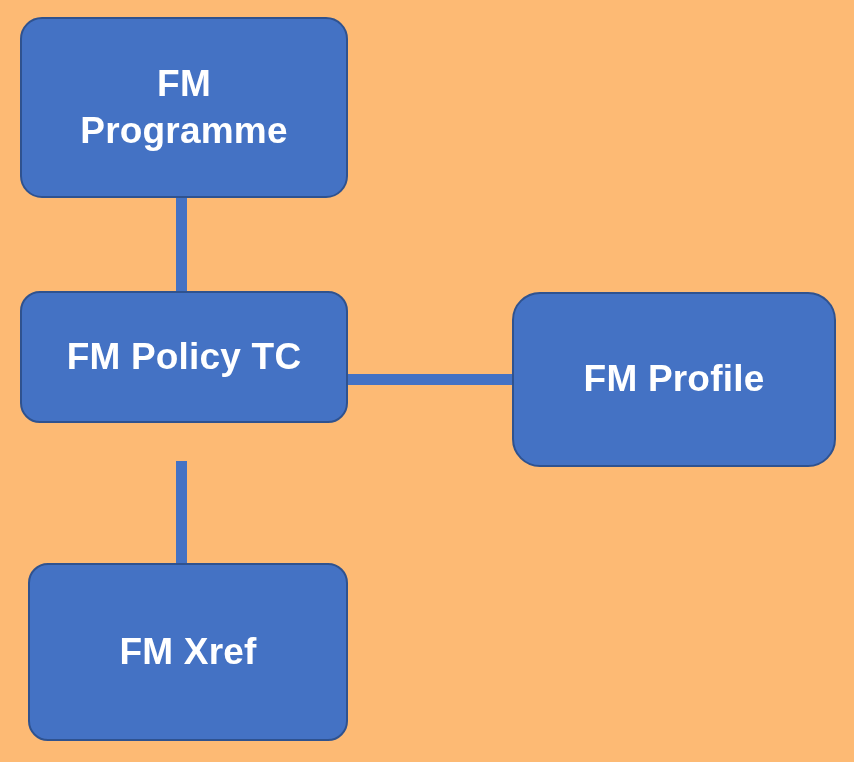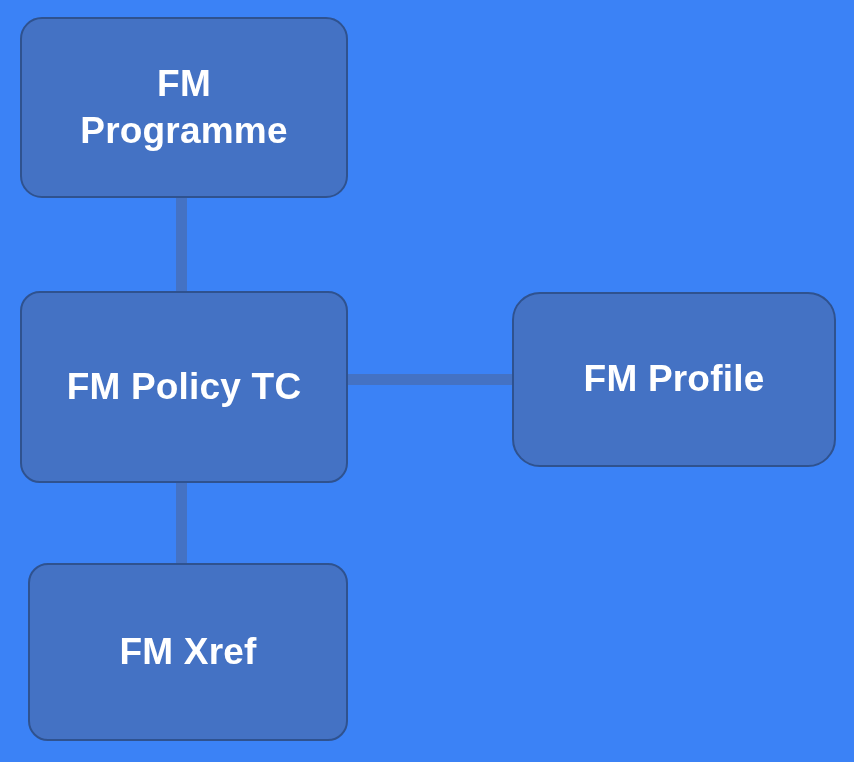--- a/index.html
+++ b/index.html
@@ -8,21 +8,21 @@
     padding: 0;
     background: #ffffff;
   }
   body {
     font-family: "Liberation Sans", sans-serif;
   }
   #canvas {
     position: relative;
     width: 854px;
     height: 762px;
-    background: #3b82f6;
+    background: #fdba74;
     overflow: hidden;
   }
   .node {
     position: absolute;
     box-sizing: border-box;
     background: #4472C4;
     border: 2px solid #2F528F;
     border-radius: 18px;
     display: flex;
     align-items: center;
@@ -40,21 +40,21 @@
     display: block;
     white-space: pre-line;
   }
   .connector {
     position: absolute;
     background: #4472C4;
     z-index: 1;
   }
   
   #node-fm-programme { left: 20px;  top: 17px;  width: 328px; height: 181px; border-radius: 22px; }
-  #node-fm-policy-tc { left: 20px;  top: 291px; width: 328px; height: 192px; border-radius: 20px; }
+  #node-fm-policy-tc { left: 20px;  top: 291px; width: 328px; height: 132px; border-radius: 20px; }
   #node-fm-profile   { left: 512px; top: 292px; width: 324px; height: 175px; border-radius: 28px; }
   #node-fm-xref      { left: 28px;  top: 563px; width: 320px; height: 178px; border-radius: 20px; align-items: center; }
 
   #edge-programme-policy { left: 176px; top: 190px; width: 11px; height: 108px; }
   #edge-policy-xref      { left: 176px; top: 461px; width: 11px; height: 109px; }
   #edge-policy-profile   { left: 342px; top: 374px; width: 176px; height: 11px; }
 </style>
 </head>
 <body>
 

